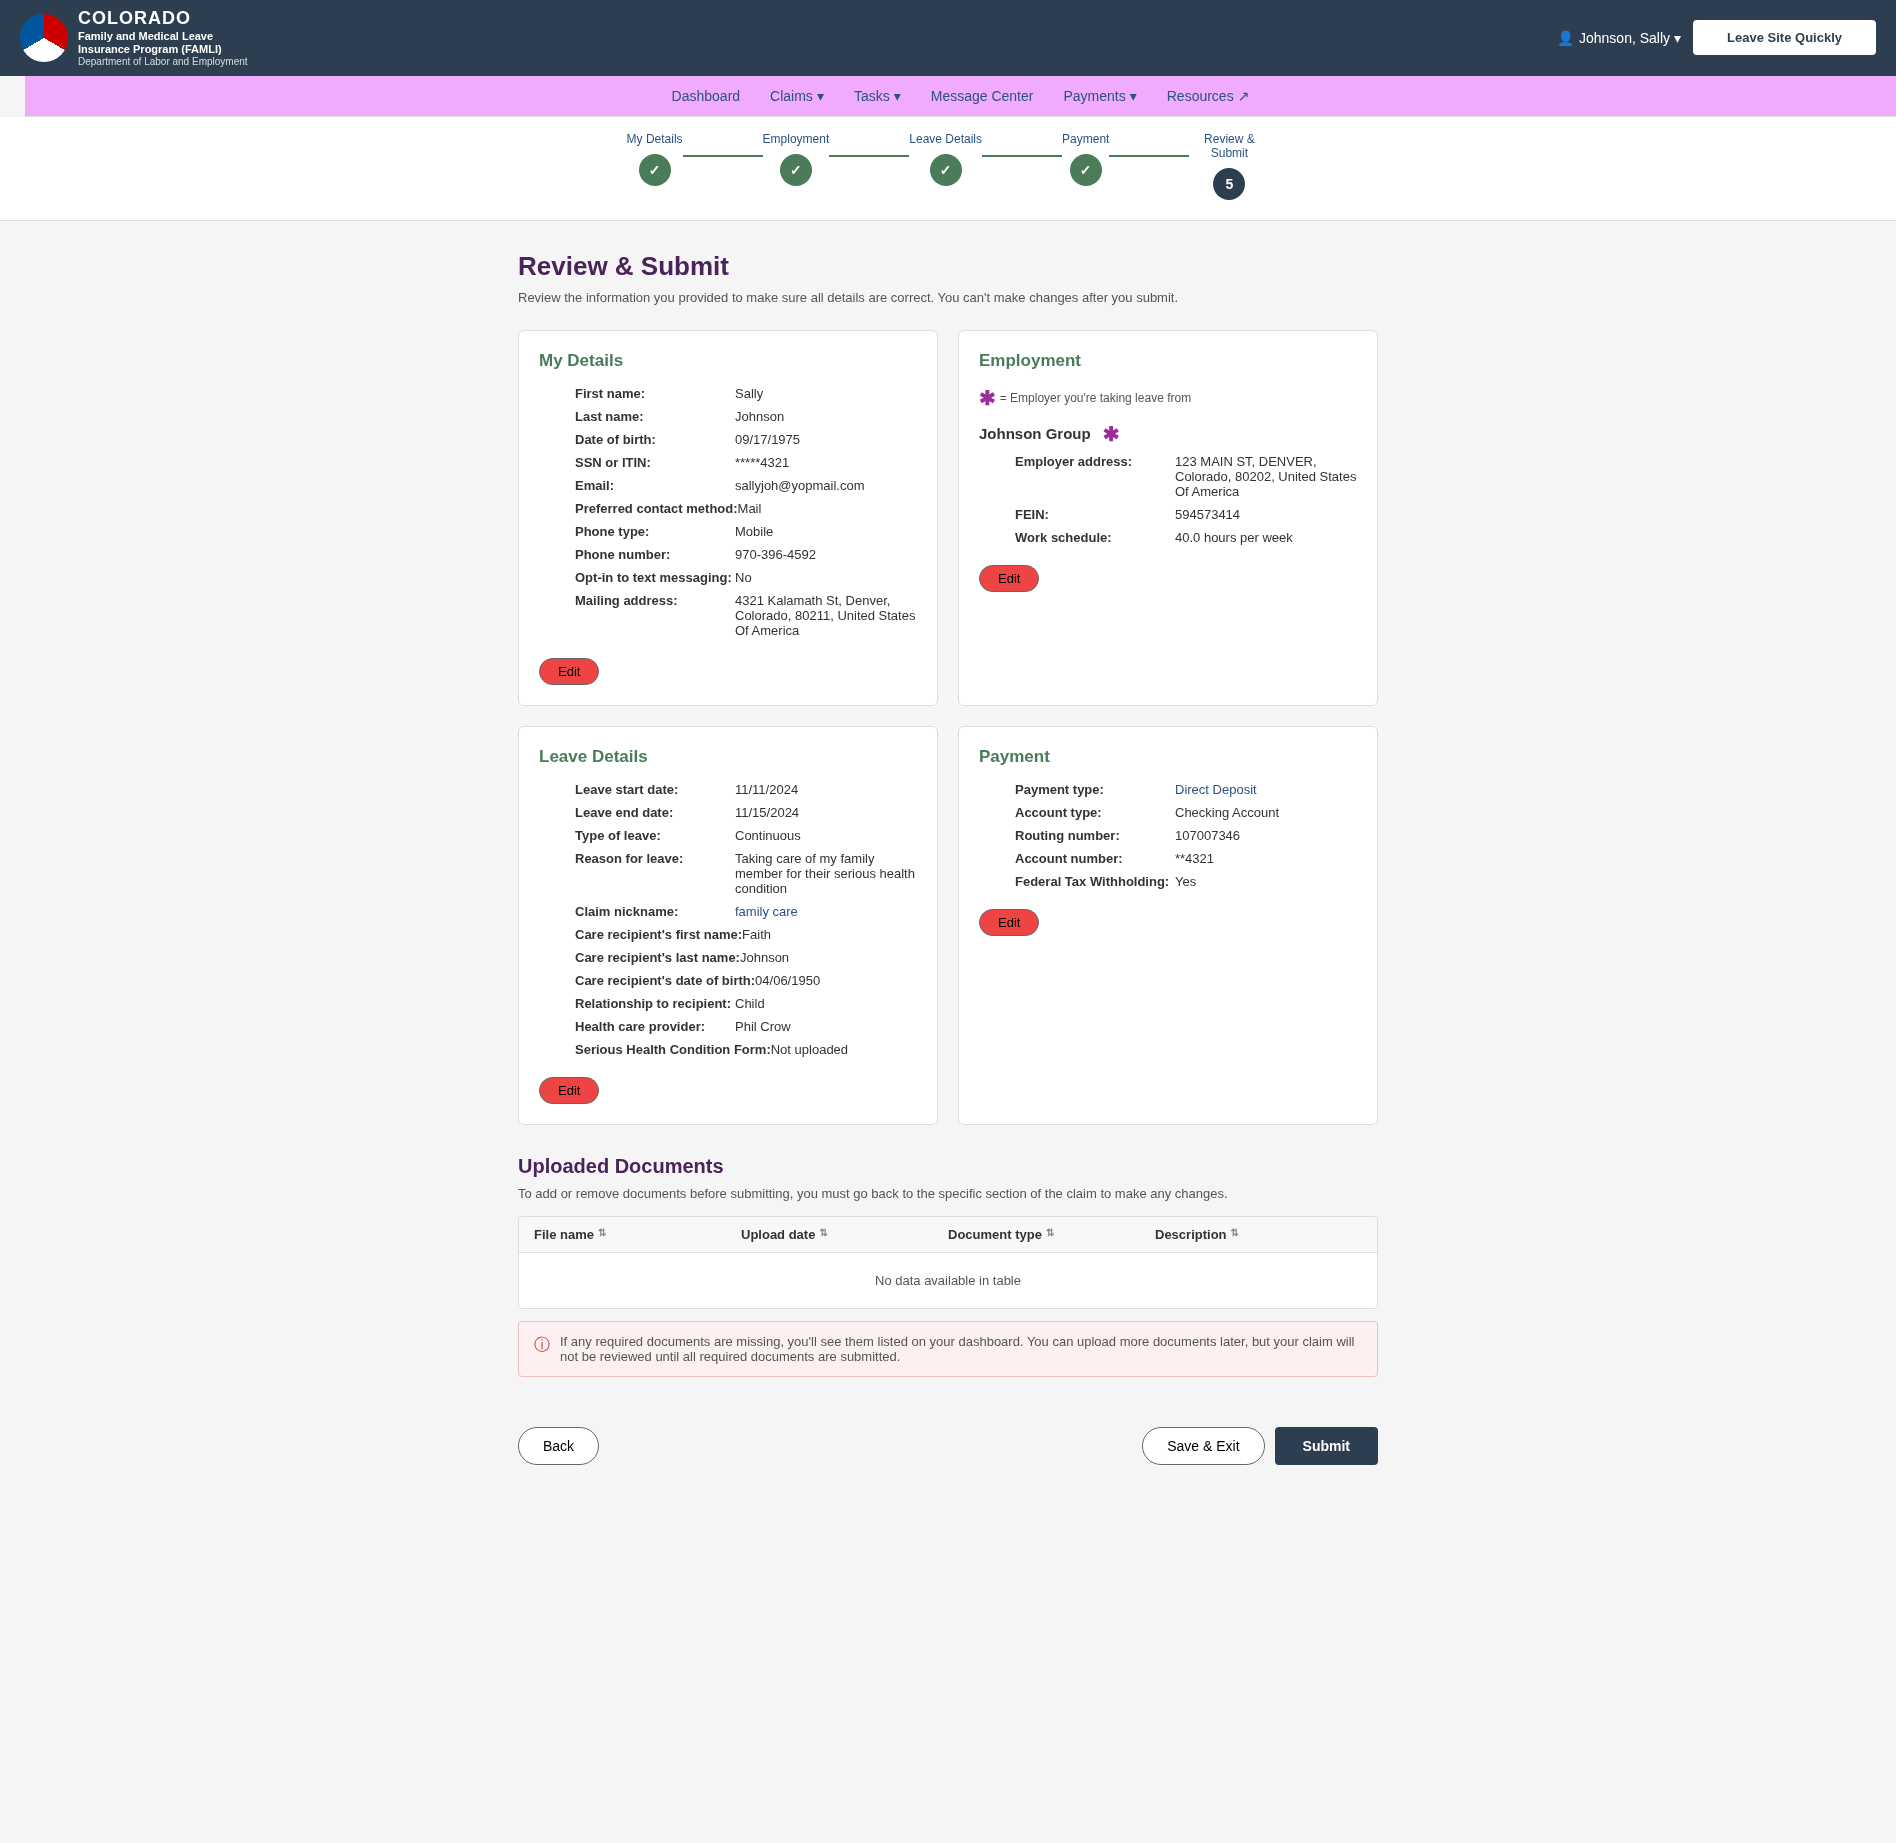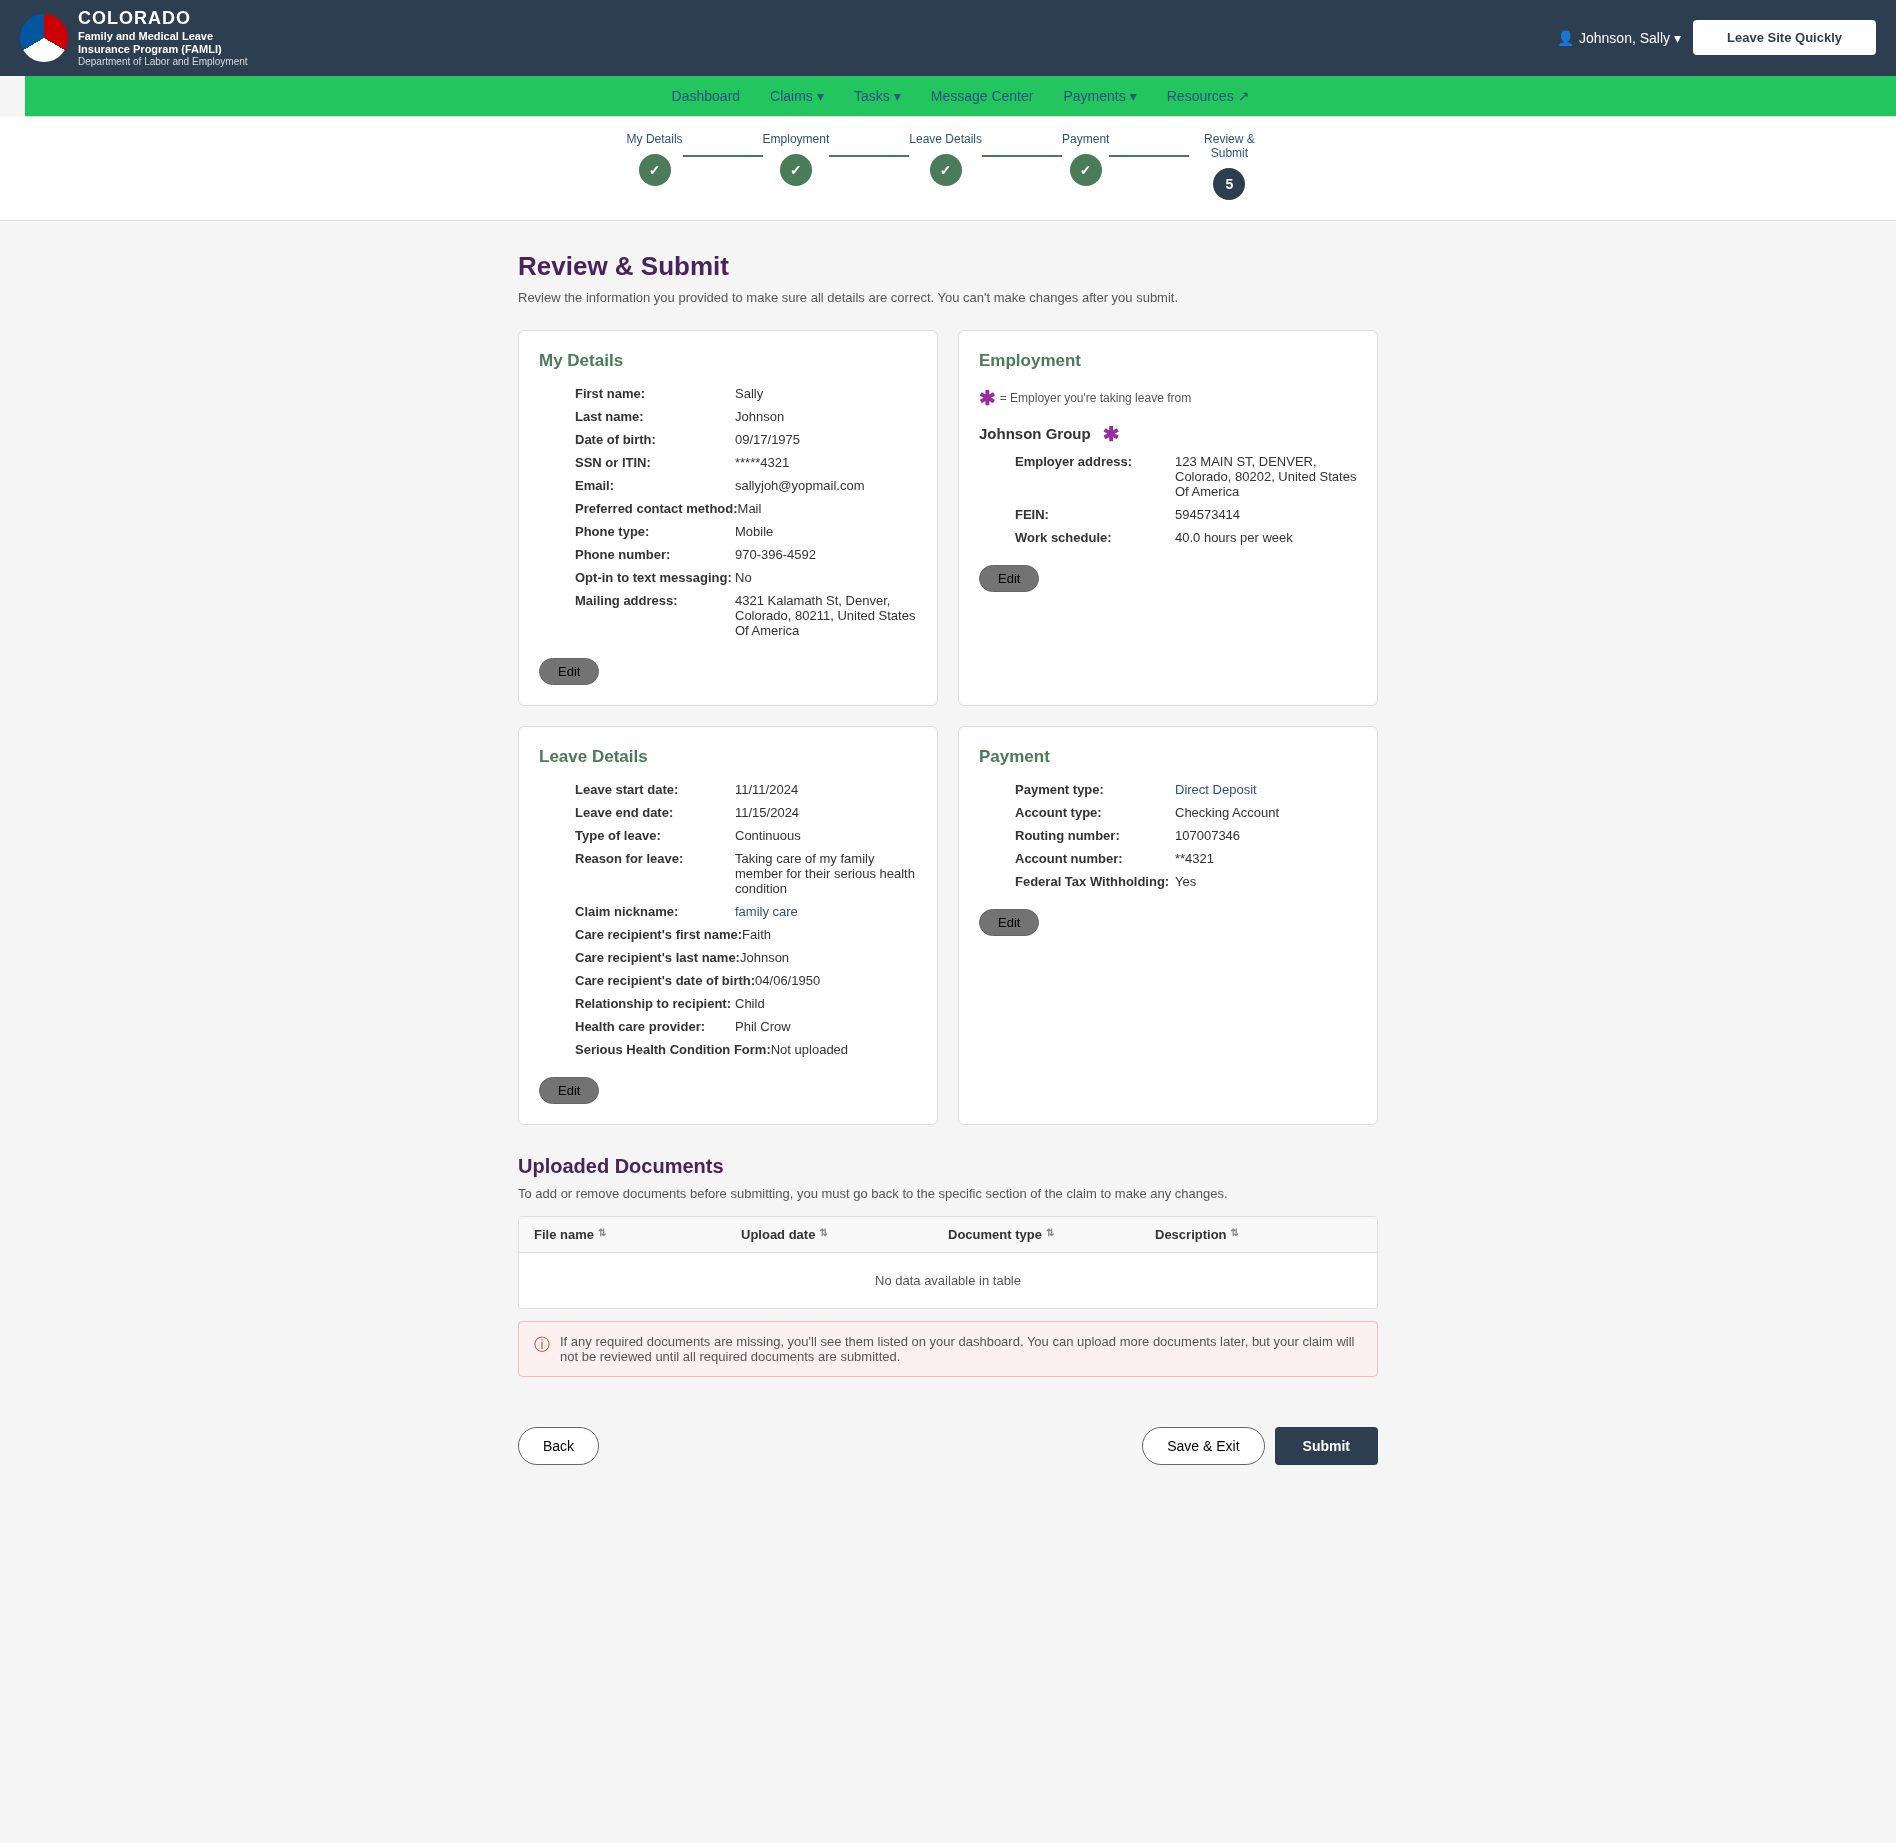--- a/index.html
+++ b/index.html
@@ -62,21 +62,21 @@
       border: 2px solid white;
       padding: 8px 32px;
       border-radius: 4px;
       font-weight: bold;
       cursor: pointer;
       font-size: 13px;
     }
 
     
     .main-nav {
-      background: #22c55e;
+      background: #f0abfc;
       border-bottom: 1px solid #ddd;
       display: flex;
       justify-content: center;
       gap: 30px;
       padding: 12px 0;
       margin-left: 25px;
     }
     .main-nav a {
       color: #2c5282;
       text-decoration: none;
@@ -190,21 +190,21 @@
       min-width: 160px;
       flex-shrink: 0;
     }
     .detail-value {
       color: #333;
     }
     .detail-value.link {
       color: #2c5282;
     }
     .edit-btn {
-      background: #737373;
+      background: #ef4444;
       border: 1px solid #666;
       padding: 5px 18px;
       border-radius: 20px;
       cursor: pointer;
       font-size: 13px;
       margin-top: 12px;
     }
     .employer-header {
       display: flex;
       align-items: center;

